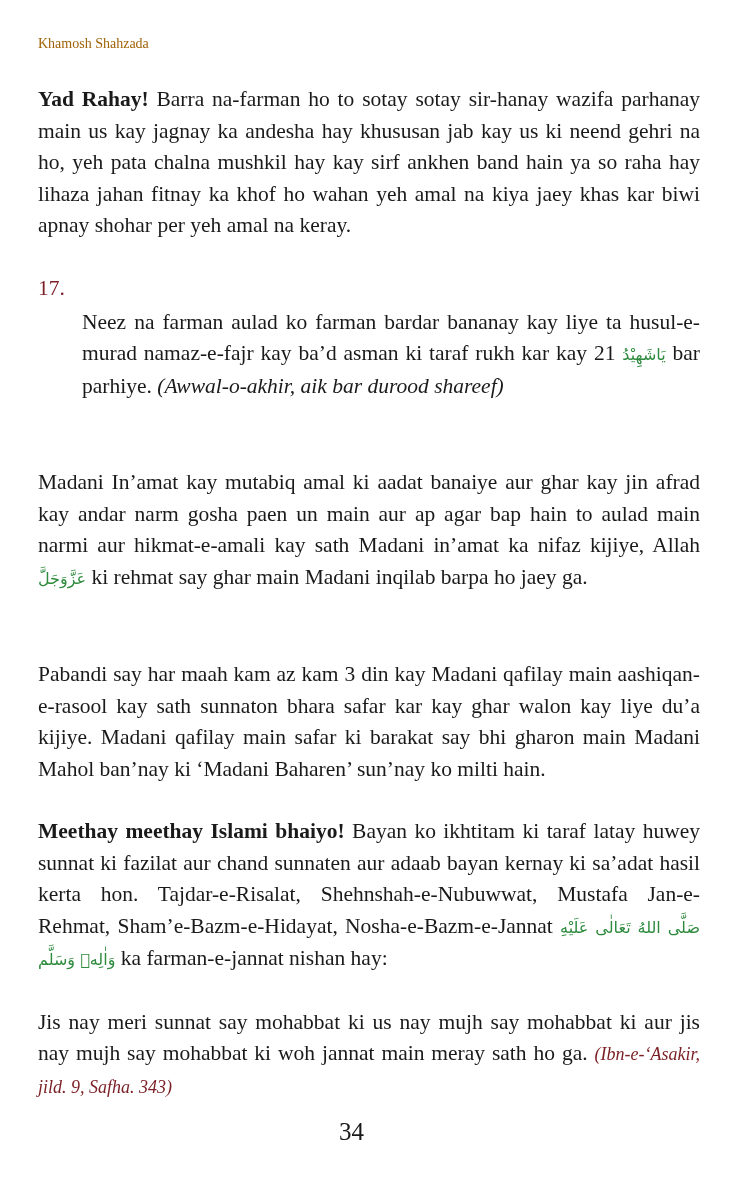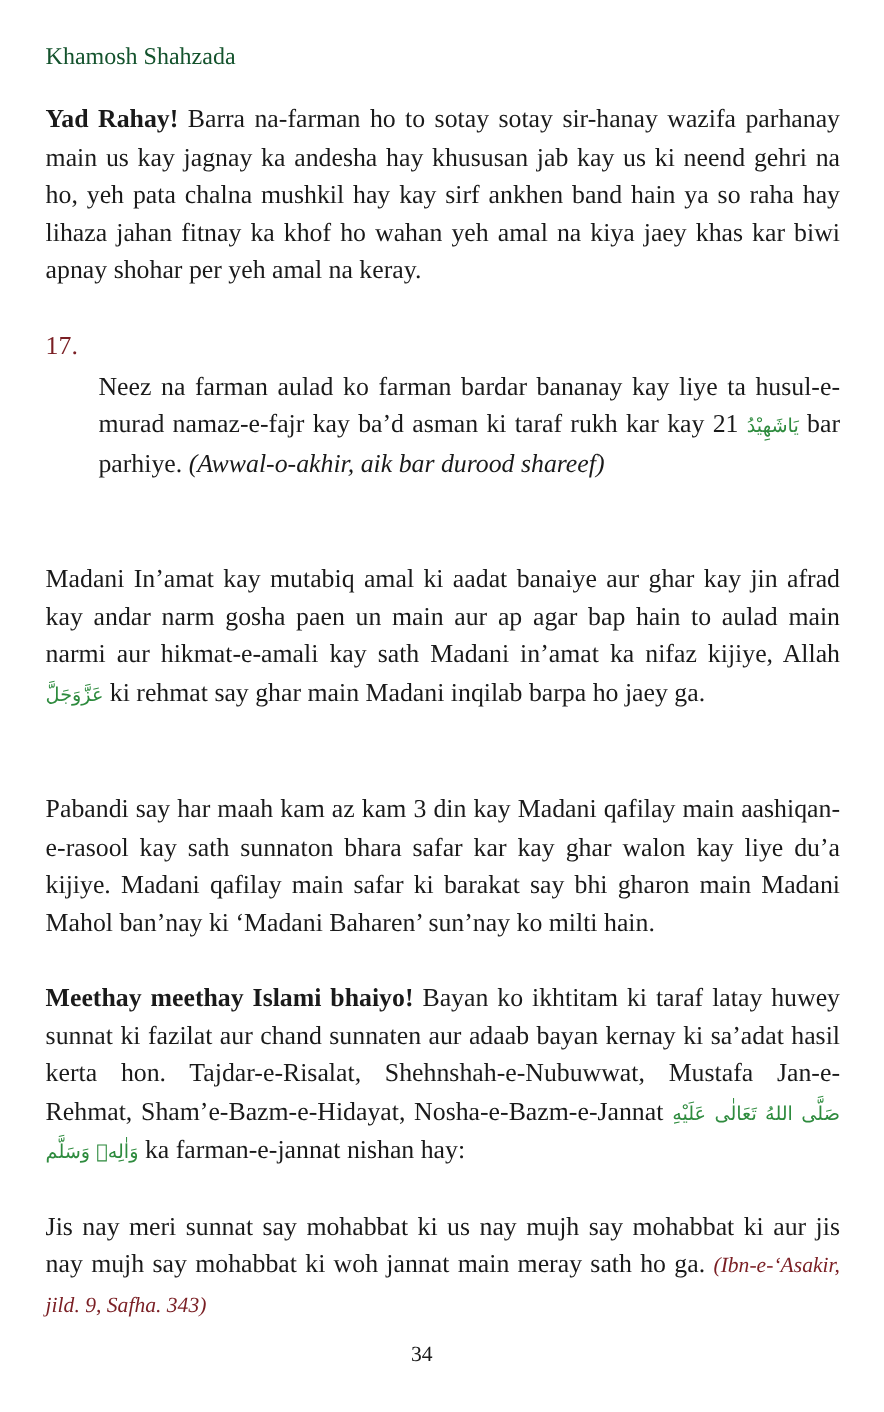--- a/index.html
+++ b/index.html
@@ -3,35 +3,35 @@
 <meta charset="utf-8">
 <style>
   html, body { margin: 0; padding: 0; background: #ffffff; }
   body {
     width: 737px; height: 1177px; position: relative; overflow: hidden;
     font-family: "Liberation Serif", "DejaVu Serif", serif;
     color: #1a1a1a;
   }
   .running-head {
     position: absolute; left: 38px; top: 36px;
-    font-size: 20px; color: #14532d;
+    font-size: 14px; color: #a16207;
   }
   .page { position: absolute; left: 38px; width: 662px; top: 84px; }
   p { margin: 0; font-size: 21.5px; line-height: 31.5px; text-align: justify; }
   .bold { font-weight: bold; }
   .italic { font-style: italic; }
   .ref { font-style: italic; color: #7a1f24; font-size: 18px; }
   .arabic { color: #2e8b3e; font-family: "DejaVu Sans", sans-serif; font-size: 16px; }
   .item { display: flex; margin-top: 0; }
   .num { width: 44px; flex-shrink: 0; color: #7a1f24; font-size: 21.5px; line-height: 31.5px; }
   .item p { flex: 1; margin-top: 34px; }
   .gap { height: 31px; }
   .page-number {
     position: absolute; top: 1118px; left: 0; width: 703px; text-align: center;
-    font-size: 18px; color: #1a1a1a;
+    font-size: 25px; color: #1a1a1a;
   }
 </style>
 </head>
 <body>
 
 <div class="running-head">Khamosh Shahzada</div>
 
 <div class="page">
   <p>
     <span class="bold">Yad Rahay!</span><span> Barra na-farman ho to sotay sotay sir-hanay wazifa parhanay main us kay jagnay ka andesha hay khususan jab kay us ki neend gehri na ho, yeh pata chalna mushkil hay kay sirf ankhen band hain ya so raha hay lihaza jahan fitnay ka khof ho wahan yeh amal na kiya jaey khas kar biwi apnay shohar per yeh amal na keray.</span>

